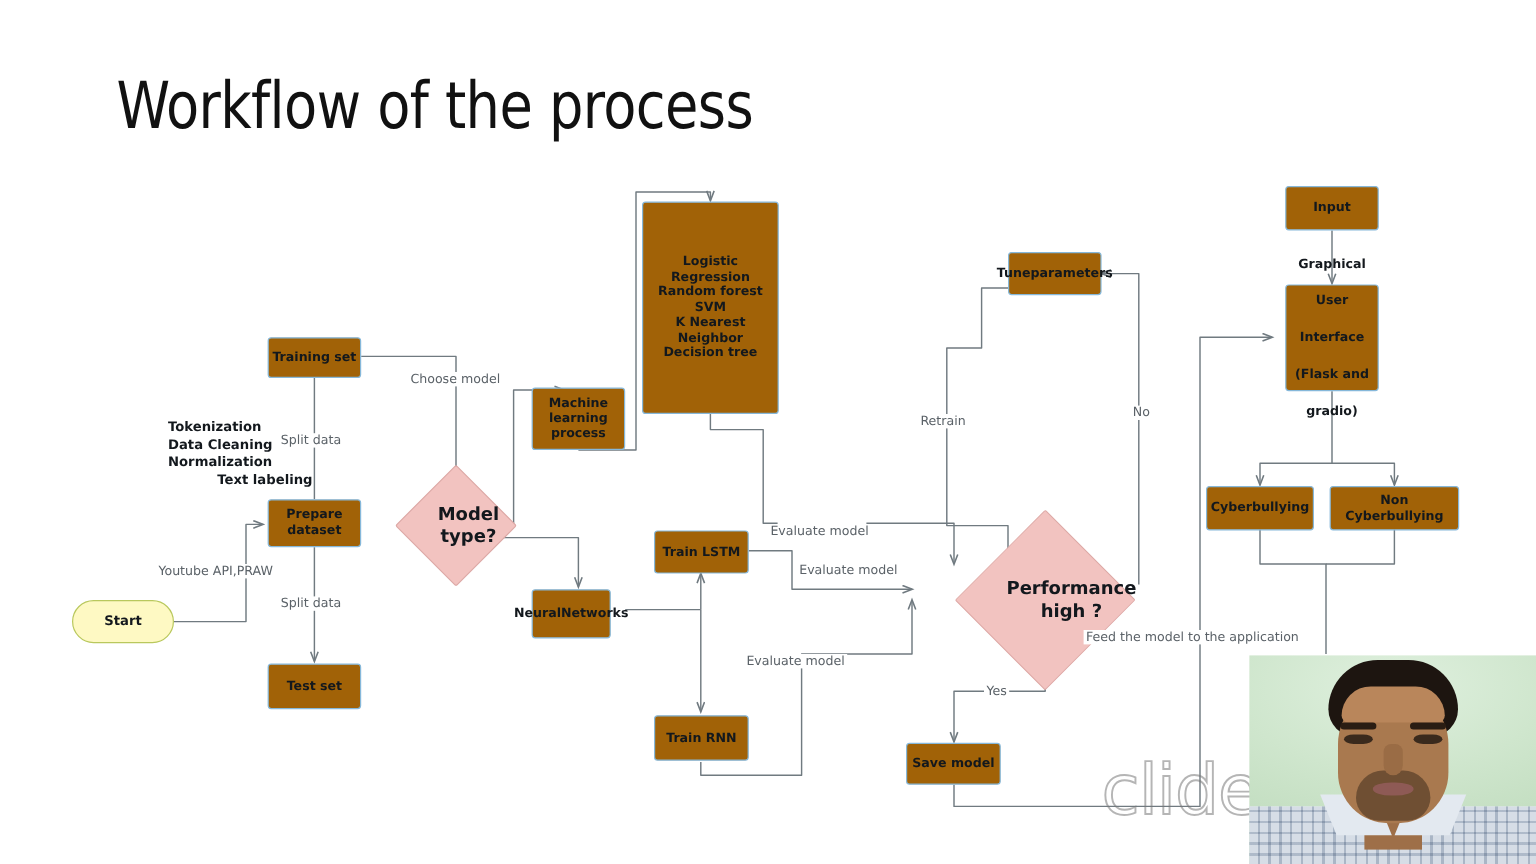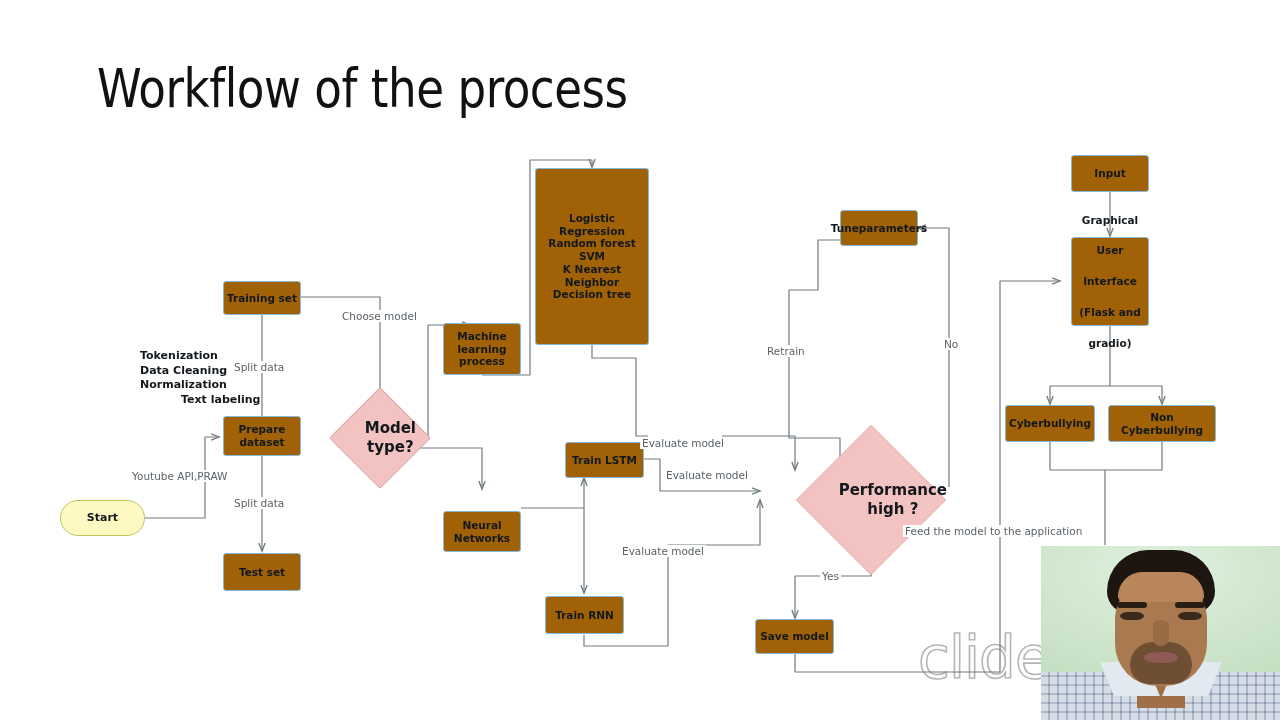--- a/index.html
+++ b/index.html
@@ -173,26 +173,26 @@
   <div class="node box" style="left:535px;top:168px;width:114px;height:177px;flex-direction:column;">
     <span>Logistic</span>
     <span>Regression</span>
     <span>Random forest</span>
     <span>SVM</span>
     <span>K Nearest</span>
     <span>Neighbor</span>
     <span>Decision tree</span>
   </div>
 
-  <div class="node box" style="left:443px;top:491px;width:78px;height:41px;flex-direction:column;margin-top:20px;">
+  <div class="node box" style="left:443px;top:491px;width:66px;height:41px;flex-direction:row;">
     <span>Neural</span>
     <span>Networks</span>
   </div>
 
-  <div class="node box" style="left:545px;top:442px;width:79px;height:36px;margin-left:20px;">
+  <div class="node box" style="left:545px;top:442px;width:79px;height:36px;">
     <span>Train LSTM</span>
   </div>
 
   <div class="node box" style="left:545px;top:596px;width:79px;height:38px;">
     <span>Train RNN</span>
   </div>
 
   <div class="diamond-wrap" style="left:795px;top:440px;width:152px;height:120px;">
     <div class="shape" style="transform:rotate(45deg) scale(0.70,0.89);"></div>
     <div class="dtext">

